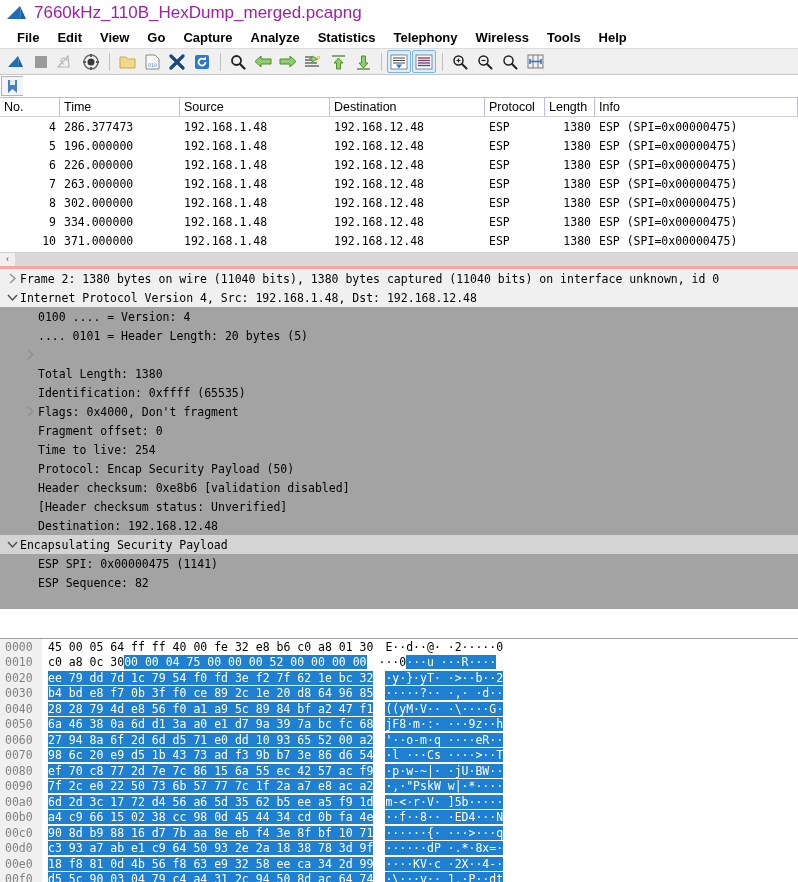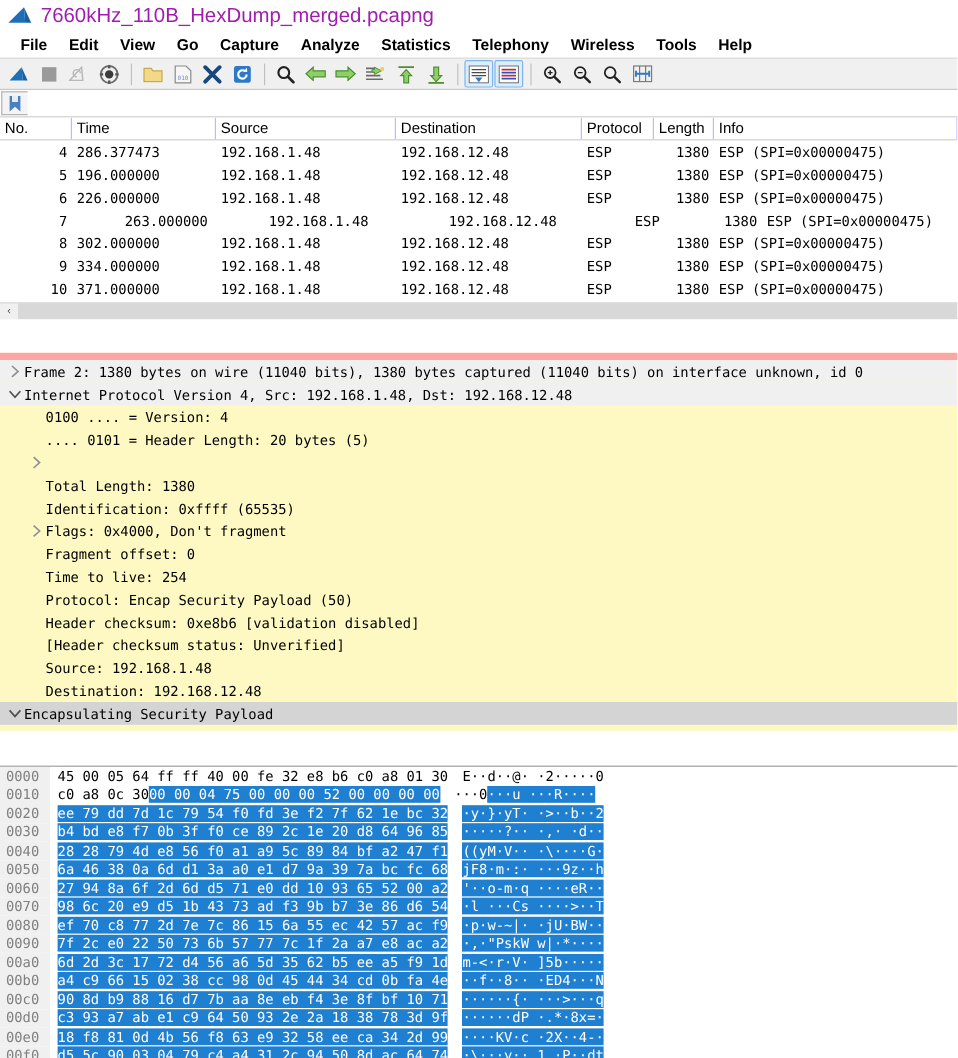--- a/index.html
+++ b/index.html
@@ -123,27 +123,26 @@
     width: 15px; height: 13px;
     display: flex; align-items: center; justify-content: center;
     background: #f0f0f0;
     font-size: 9px; color: #505050;
   }
   .hscroll .track { flex: 1 1 auto; height: 13px; background: #d8d8d8; }
 
   
   .detail-pane {
     flex: 1 1 auto;
-    background: #fef9c3;
-    border-top: 6px solid #fca5a5;
+    background: #a3a3a3;
+    border-top: 3px solid #fca5a5;
     overflow: hidden;
     font-family: "DejaVu Sans Mono", monospace;
     font-size: 11.5px;
     position: relative;
-    margin-top: 28px;
   }
   .drow {
     height: 19px;
     display: flex; align-items: center;
     white-space: nowrap;
   }
   .drow.sel { background: #d4d4d4; }
   .drow.sel-light { background: #f0f0f0; }
   .twisty {
     width: 16px; flex: 0 0 16px;
@@ -386,21 +385,21 @@
           <div class="cell r" style="width: 60px; flex: 0 0 60px;">6</div>
           <div class="cell" style="width: 120px; flex: 0 0 120px;">226.000000</div>
           <div class="cell" style="width: 150px; flex: 0 0 150px;">192.168.1.48</div>
           <div class="cell" style="width: 155px; flex: 0 0 155px;">192.168.12.48</div>
           <div class="cell" style="width: 60px; flex: 0 0 60px;">ESP</div>
           <div class="cell r" style="width: 50px; flex: 0 0 50px;">1380</div>
           <div class="cell" style="flex: 1 1 0%;">ESP (SPI=0x00000475)</div>
         </div>
         <div class="prow">
           <div class="cell r" style="width: 60px; flex: 0 0 60px;">7</div>
-          <div class="cell" style="width: 120px; flex: 0 0 120px; margin-left: 40px;">263.000000</div>
+          <div class="cell" style="width: 120px; flex: 0 0 120px;">263.000000</div>
           <div class="cell" style="width: 150px; flex: 0 0 150px;">192.168.1.48</div>
           <div class="cell" style="width: 155px; flex: 0 0 155px;">192.168.12.48</div>
           <div class="cell" style="width: 60px; flex: 0 0 60px;">ESP</div>
           <div class="cell r" style="width: 50px; flex: 0 0 50px;">1380</div>
           <div class="cell" style="flex: 1 1 0%;">ESP (SPI=0x00000475)</div>
         </div>
         <div class="prow">
           <div class="cell r" style="width: 60px; flex: 0 0 60px;">8</div>
           <div class="cell" style="width: 120px; flex: 0 0 120px;">302.000000</div>
           <div class="cell" style="width: 150px; flex: 0 0 150px;">192.168.1.48</div>
@@ -512,25 +511,20 @@
         <div class="dtext">Header checksum: 0xe8b6 [validation disabled]</div>
       </div>
       <div class="drow">
         <div style="flex: 0 0 22px;"></div>
         <div class="twisty"></div>
         <div class="dtext">[Header checksum status: Unverified]</div>
       </div>
       <div class="drow">
         <div style="flex: 0 0 22px;"></div>
         <div class="twisty"></div>
-        <div class="dtext">Source: 192.168.1.48</div>
-      </div>
-      <div class="drow">
-        <div style="flex: 0 0 22px;"></div>
-        <div class="twisty"></div>
         <div class="dtext">Destination: 192.168.12.48</div>
       </div>
       <div class="drow sel">
         <div style="flex: 0 0 4px;"></div>
         <div class="twisty">
           <svg width="11" height="9" viewBox="0 0 11 9">
             <path d="M1 2 L5.5 7 L10 2" fill="none" stroke="#505050" stroke-width="1.4"></path>
           </svg>
         </div>
         <div class="dtext">Encapsulating Security Payload</div>

